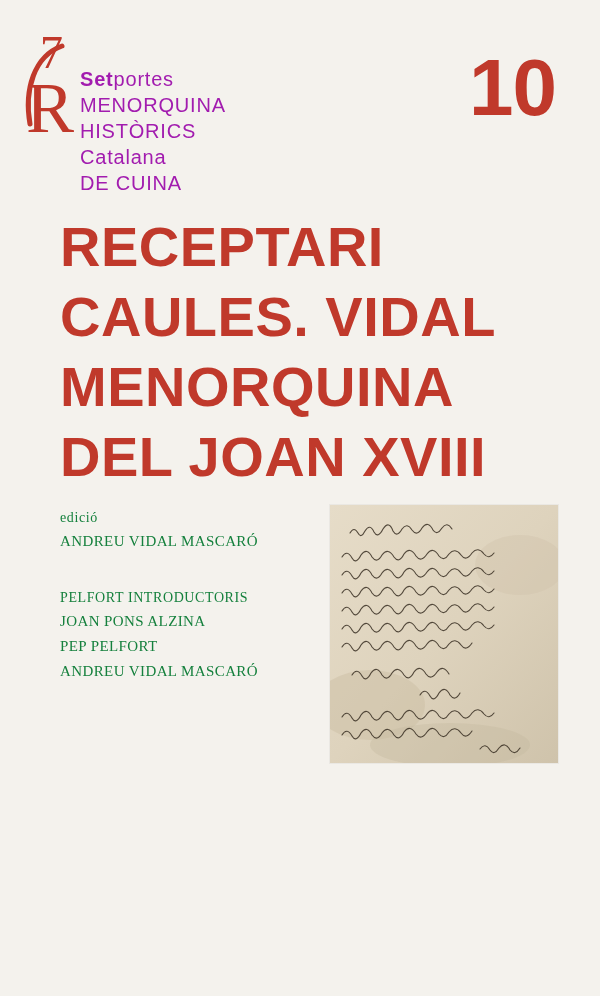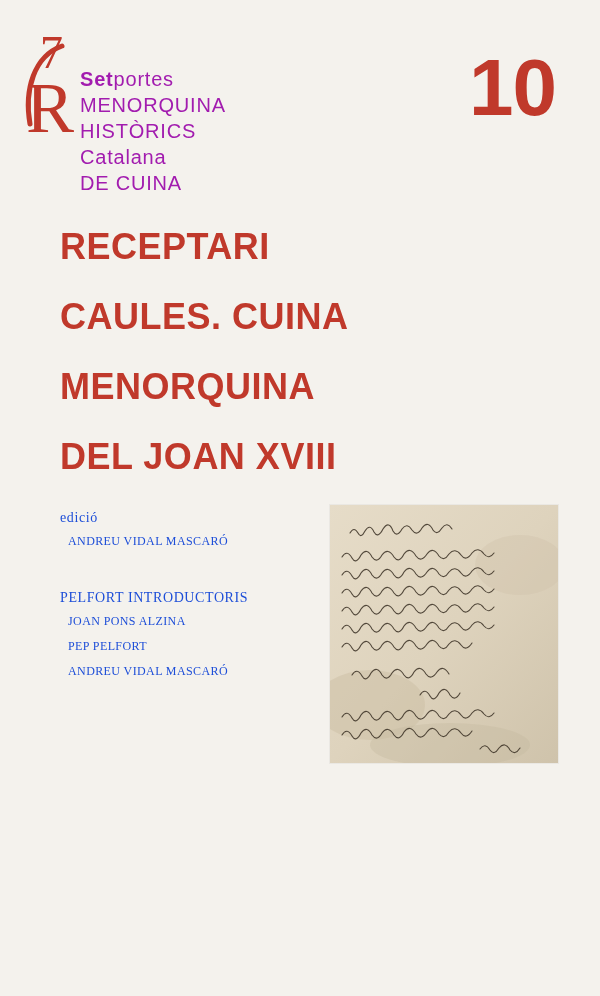--- a/index.html
+++ b/index.html
@@ -96,49 +96,48 @@
     margin-top: 20px;
   }
 
   
   .title {
     position: absolute;
     left: 60px;
     top: 212px;
     width: 510px;
     font-family: "Liberation Sans", sans-serif;
-    font-size: 36px;
+    font-size: 56px;
     font-weight: 700;
     color: #c0392b;
     line-height: 70px;
     letter-spacing: 0.5px;
   }
   .title .tline {
     white-space: nowrap;
   }
 
   
   .credits {
     position: absolute;
     left: 60px;
     top: 510px;
     width: 260px;
     font-family: "Liberation Serif", serif;
-    color: #1d4ed8;
+    color: #15803d;
   }
   .credits .label {
     font-size: 14px;
     letter-spacing: 0.6px;
     margin-bottom: 3px;
   }
   .credits .name {
-    font-size: 12px;
+    font-size: 15px;
     letter-spacing: 0.4px;
     line-height: 25px;
-    margin-left: 8px;
   }
   .credits .group-2 {
     margin-top: 36px;
   }
 
   
   .manuscript {
     position: absolute;
     left: 330px;
     top: 505px;
@@ -171,21 +170,21 @@
       <div class="line">HISTÒRICS</div>
       <div class="line">Catalana</div>
       <div class="line">DE CUINA</div>
     </div>
   </div>
 
   <div class="issue-number">10</div>
 
   <div class="title">
     <div class="tline">RECEPTARI</div>
-    <div class="tline">CAULES. CUINA</div>
+    <div class="tline">CAULES. VIDAL</div>
     <div class="tline">MENORQUINA</div>
     <div class="tline">DEL JOAN XVIII</div>
   </div>
 
   <div class="credits">
     <div class="group-1">
       <div class="label">edició</div>
       <div class="name">ANDREU VIDAL MASCARÓ</div>
     </div>
     <div class="group-2">

